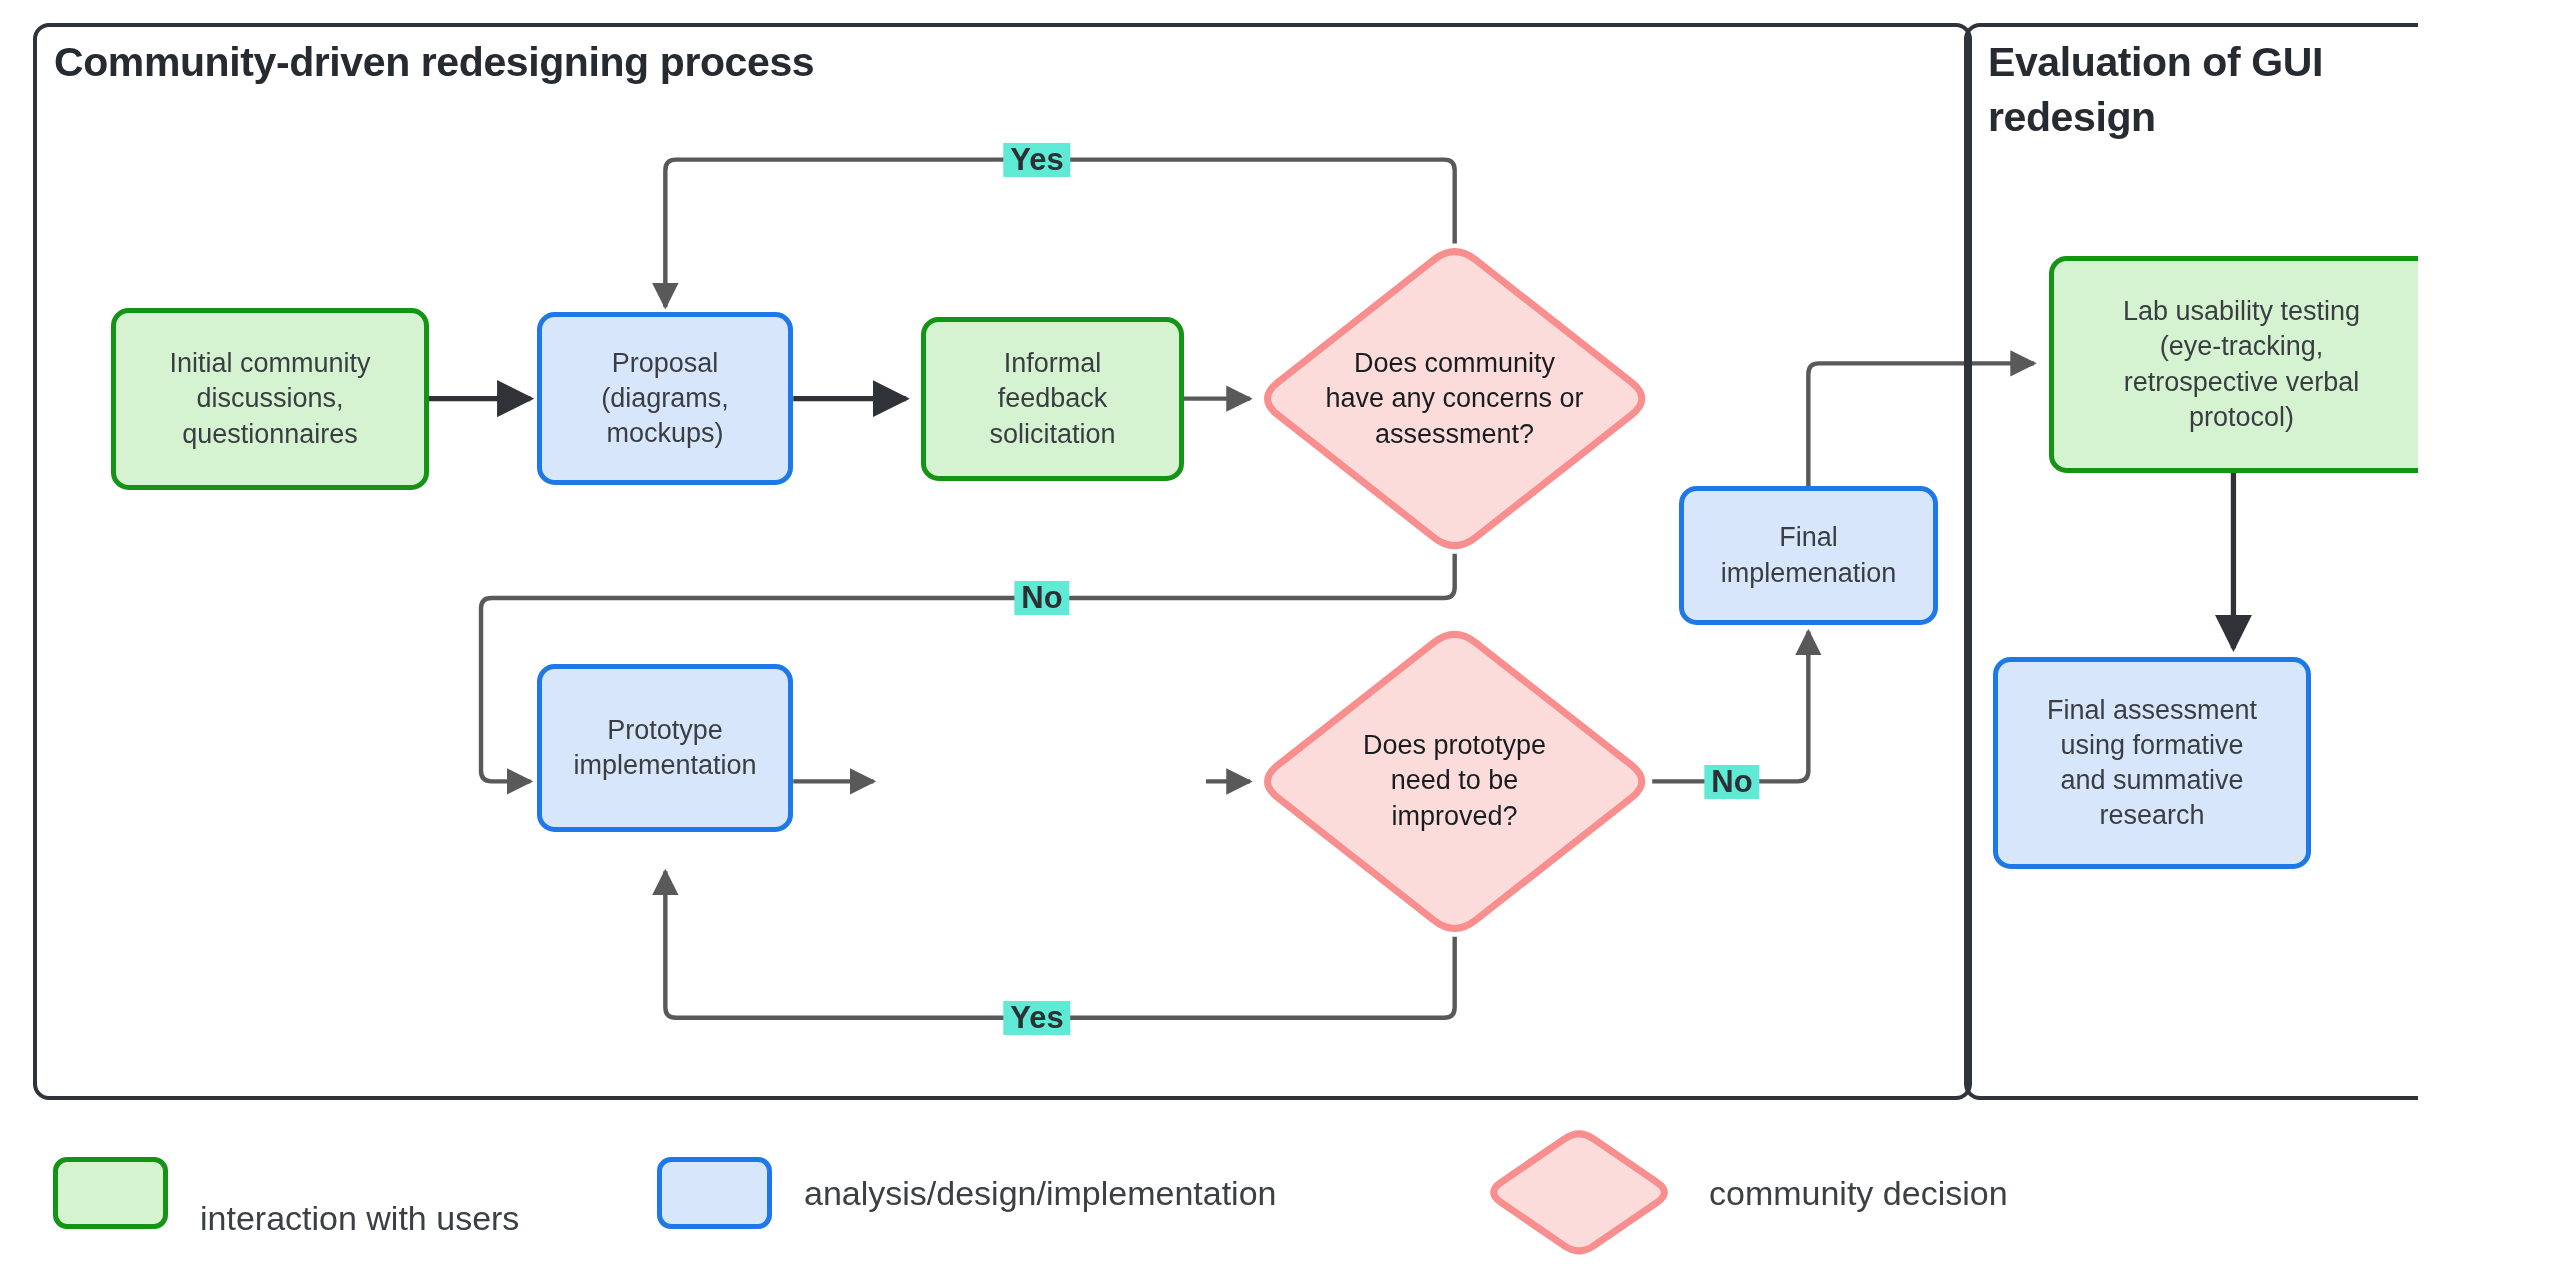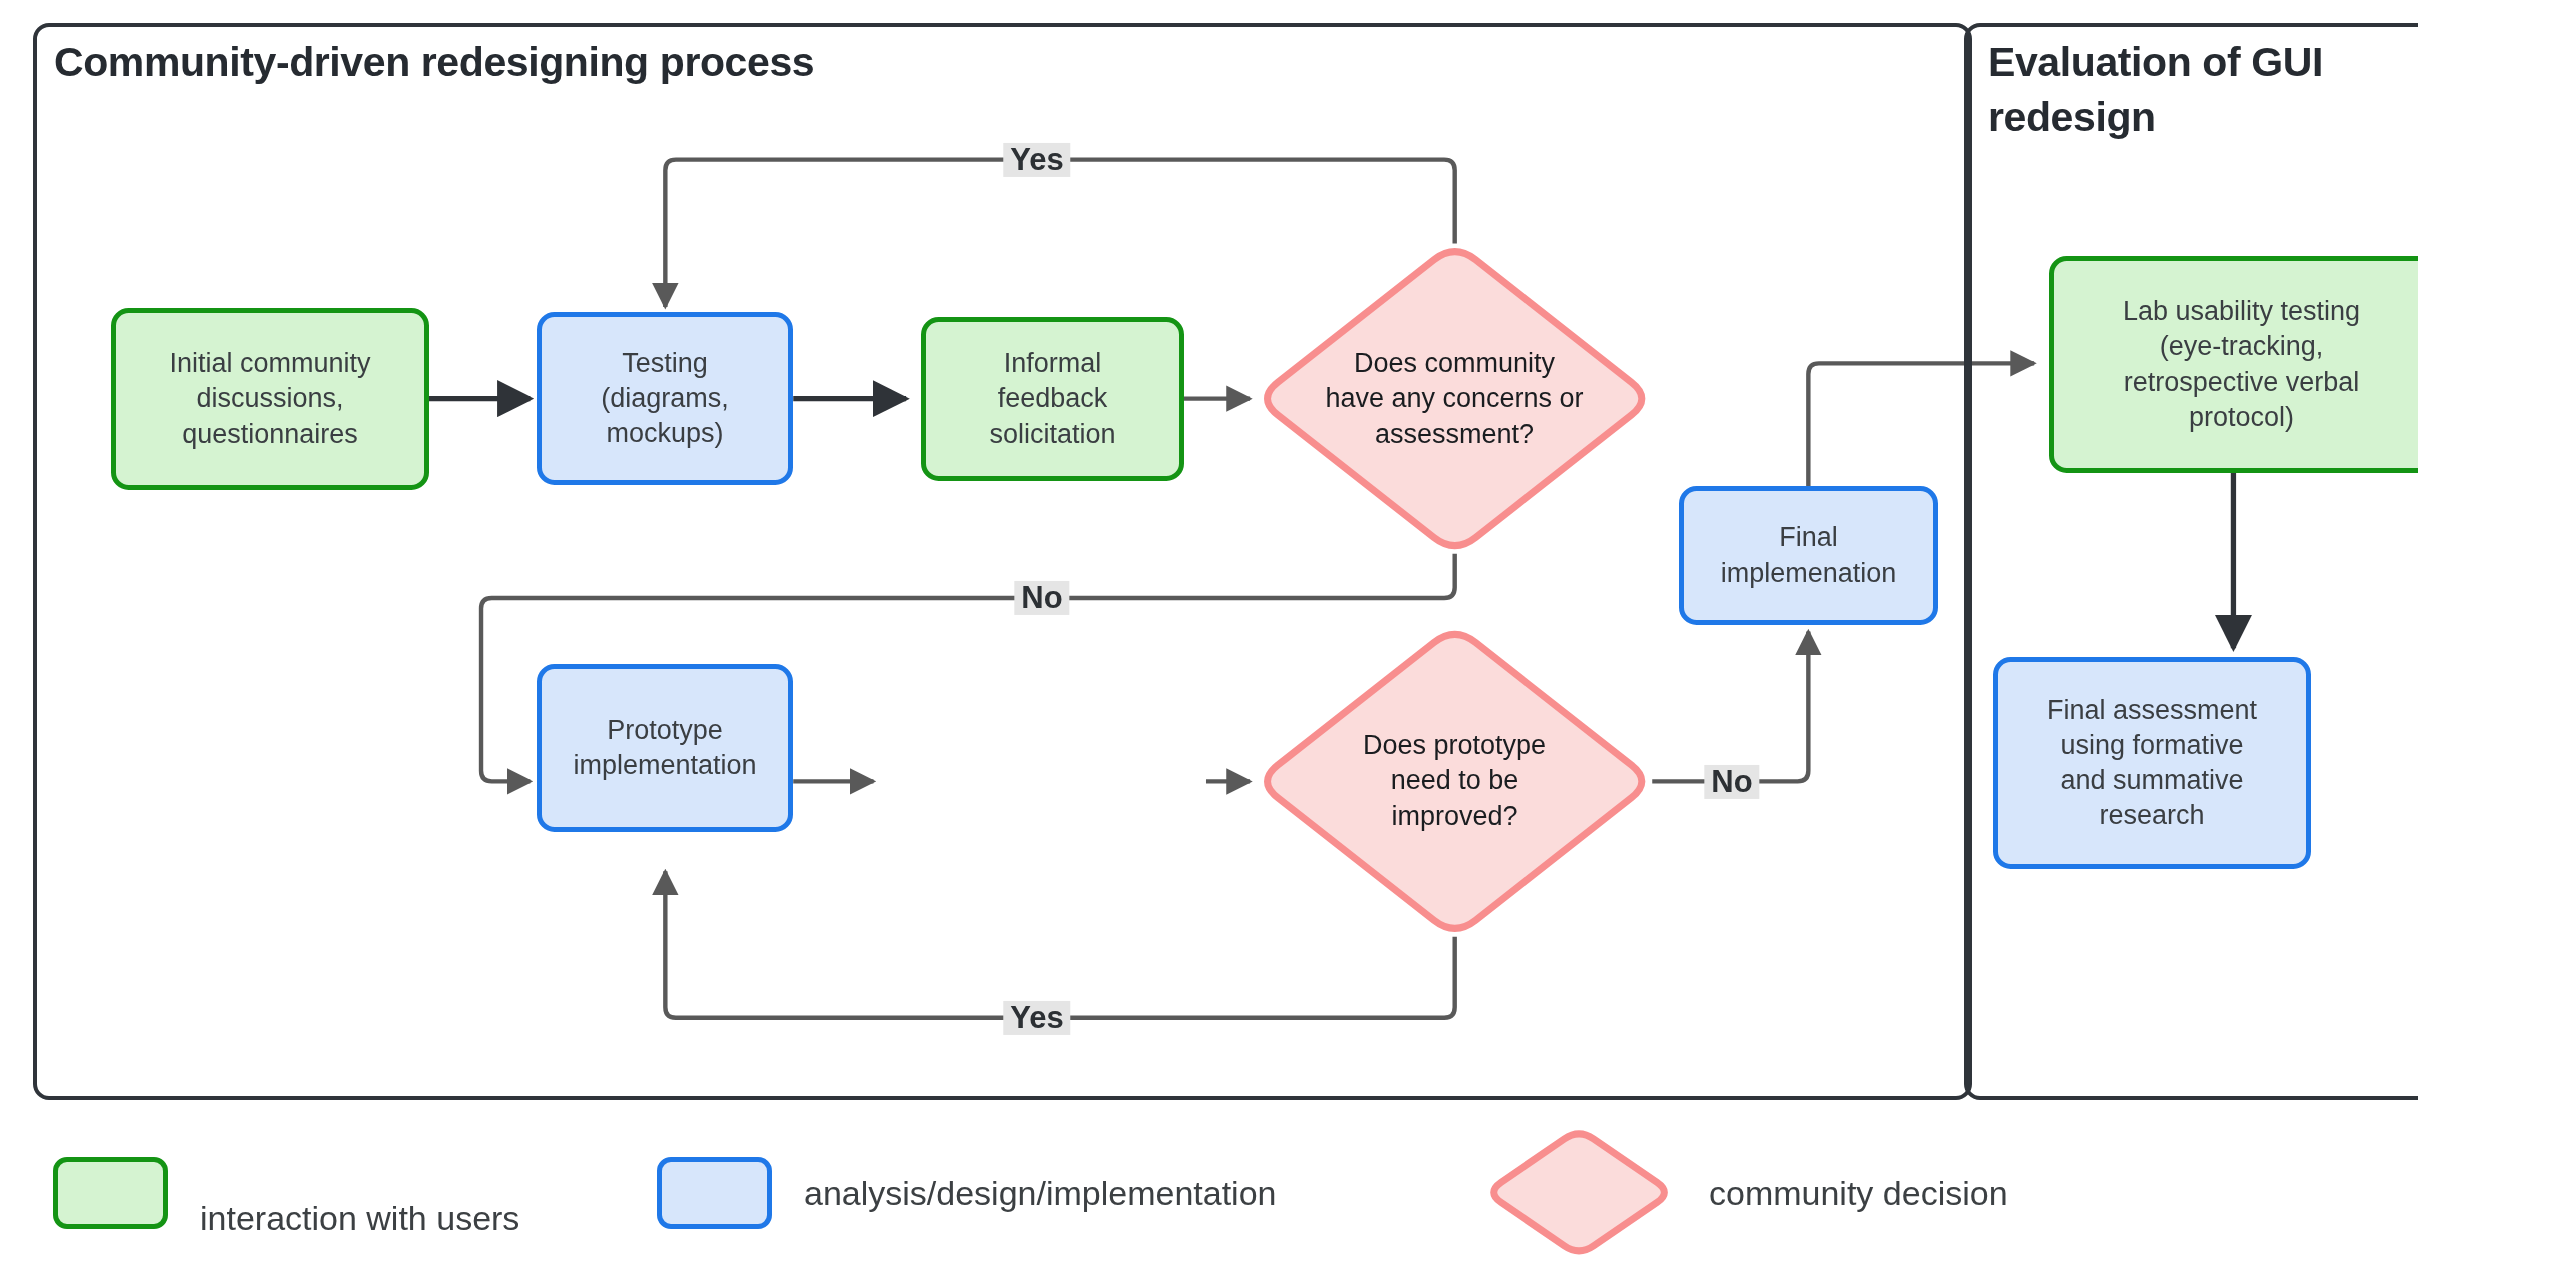--- a/index.html
+++ b/index.html
@@ -20,21 +20,21 @@
     font-size:27px;line-height:1.3;color:#3a3e42;white-space:pre-line;box-sizing:border-box;
   }
   .green{background:#d5f3d1;border-color:#149414;margin-left:8px;}
   .blue{background:#d7e6fb;border-color:#1f78e8;}
   .teal-border{background:#d5f3d1;border-color:#0e8373;}
   .diamond-label{
     position:absolute;display:flex;align-items:center;justify-content:center;text-align:center;
     font-size:27px;line-height:1.3;color:#1a1d20;white-space:pre-line;
   }
   .edge-label{
-    position:absolute;transform:translate(-50%,-50%);background:#e5e5e5;
+    position:absolute;transform:translate(-50%,-50%);background:#5eead4;
     font-size:31px;font-weight:700;color:#2c3034;padding:0 7px;line-height:1.1;
   }
   .legend-swatch{
     position:absolute;width:115px;height:72px;border-width:5.3px;border-style:solid;
     border-radius:14px;box-sizing:border-box;
   }
   .legend-label{
     position:absolute;transform:translateY(-50%);font-size:34px;color:#3c4043;white-space:nowrap;
   }
   svg.wires{position:absolute;left:0;top:0;}
@@ -76,21 +76,21 @@
   <div class="panel" style="left:33px;top:23px;width:1931px;height:1069px;"></div>
   <div class="panel" style="left:1964px;top:23px;width:566px;height:1069px;"></div>
 
   <div class="panel-title" style="left:54px;top:35px;">Community-driven redesigning process</div>
   <div class="panel-title" style="left:1988px;top:35px;width:512px;">Evaluation of GUI
 redesign</div>
 
   <div class="node green" style="left:103px;top:308px;width:318px;height:182px;">Initial community
 discussions,
 questionnaires</div>
-  <div class="node blue" style="left:537px;top:312px;width:256px;height:173px;">Testing
+  <div class="node blue" style="left:537px;top:312px;width:256px;height:173px;">Proposal
 (diagrams,
 mockups)</div>
   <div class="node green" style="left:913px;top:317px;width:263px;height:164px;">Informal
 feedback
 solicitation</div>
   <div class="diamond-label" style="left:1287px;top:311px;width:335px;height:176px;">Does community
 have any concerns or
 assessment?</div>
   <div class="node blue" style="left:1679px;top:486px;width:259px;height:139px;">Final
 implemenation</div>

